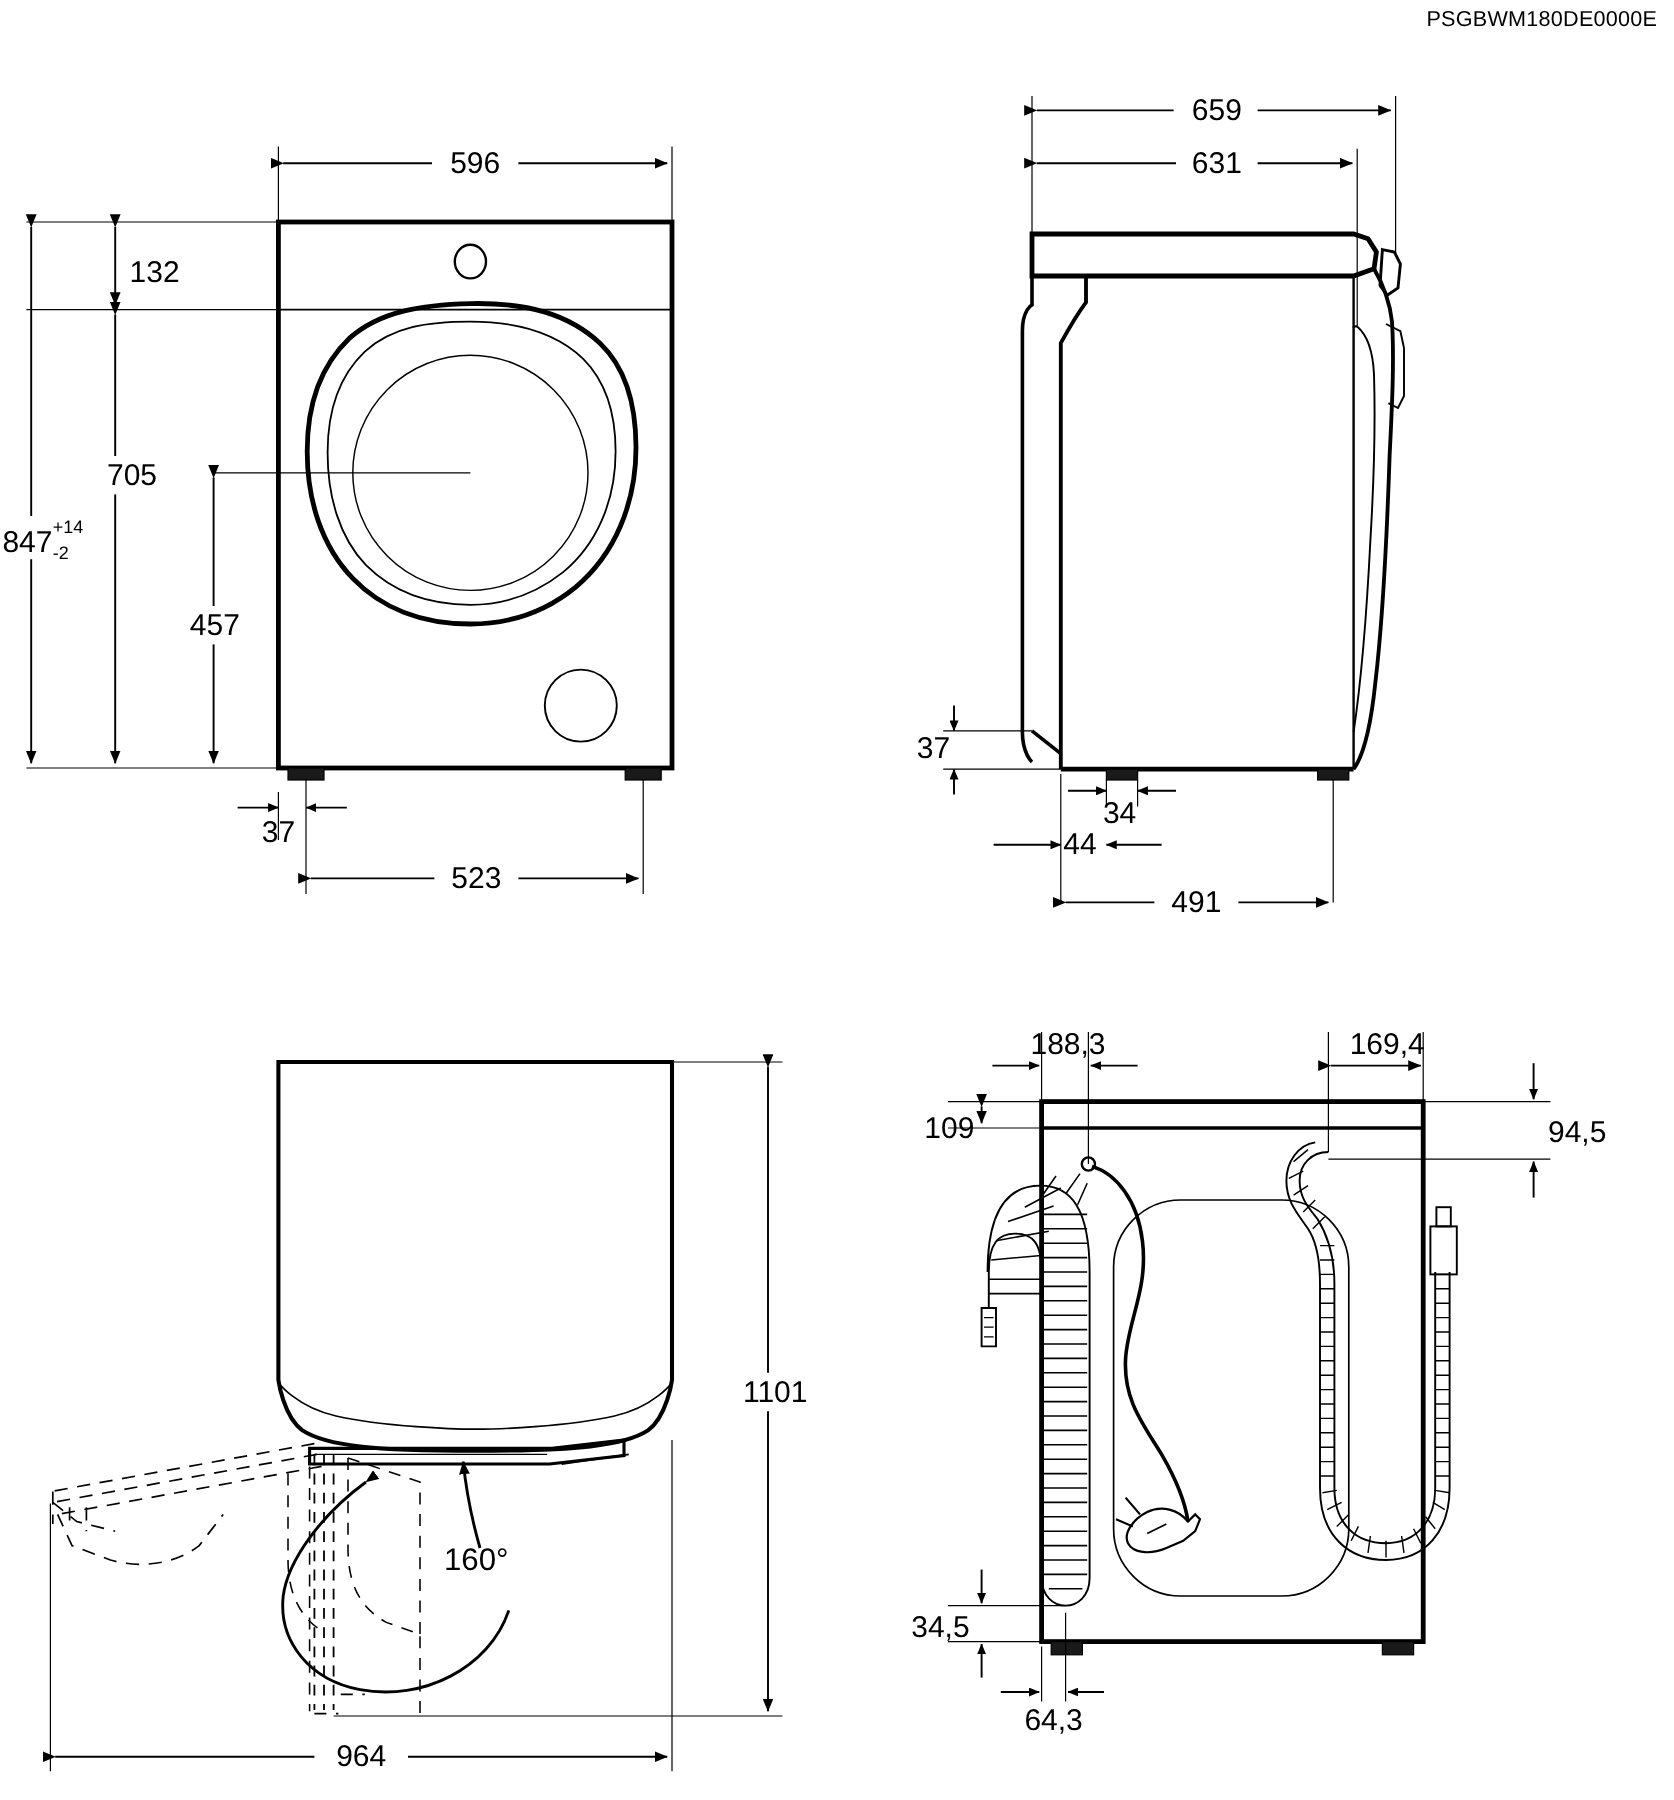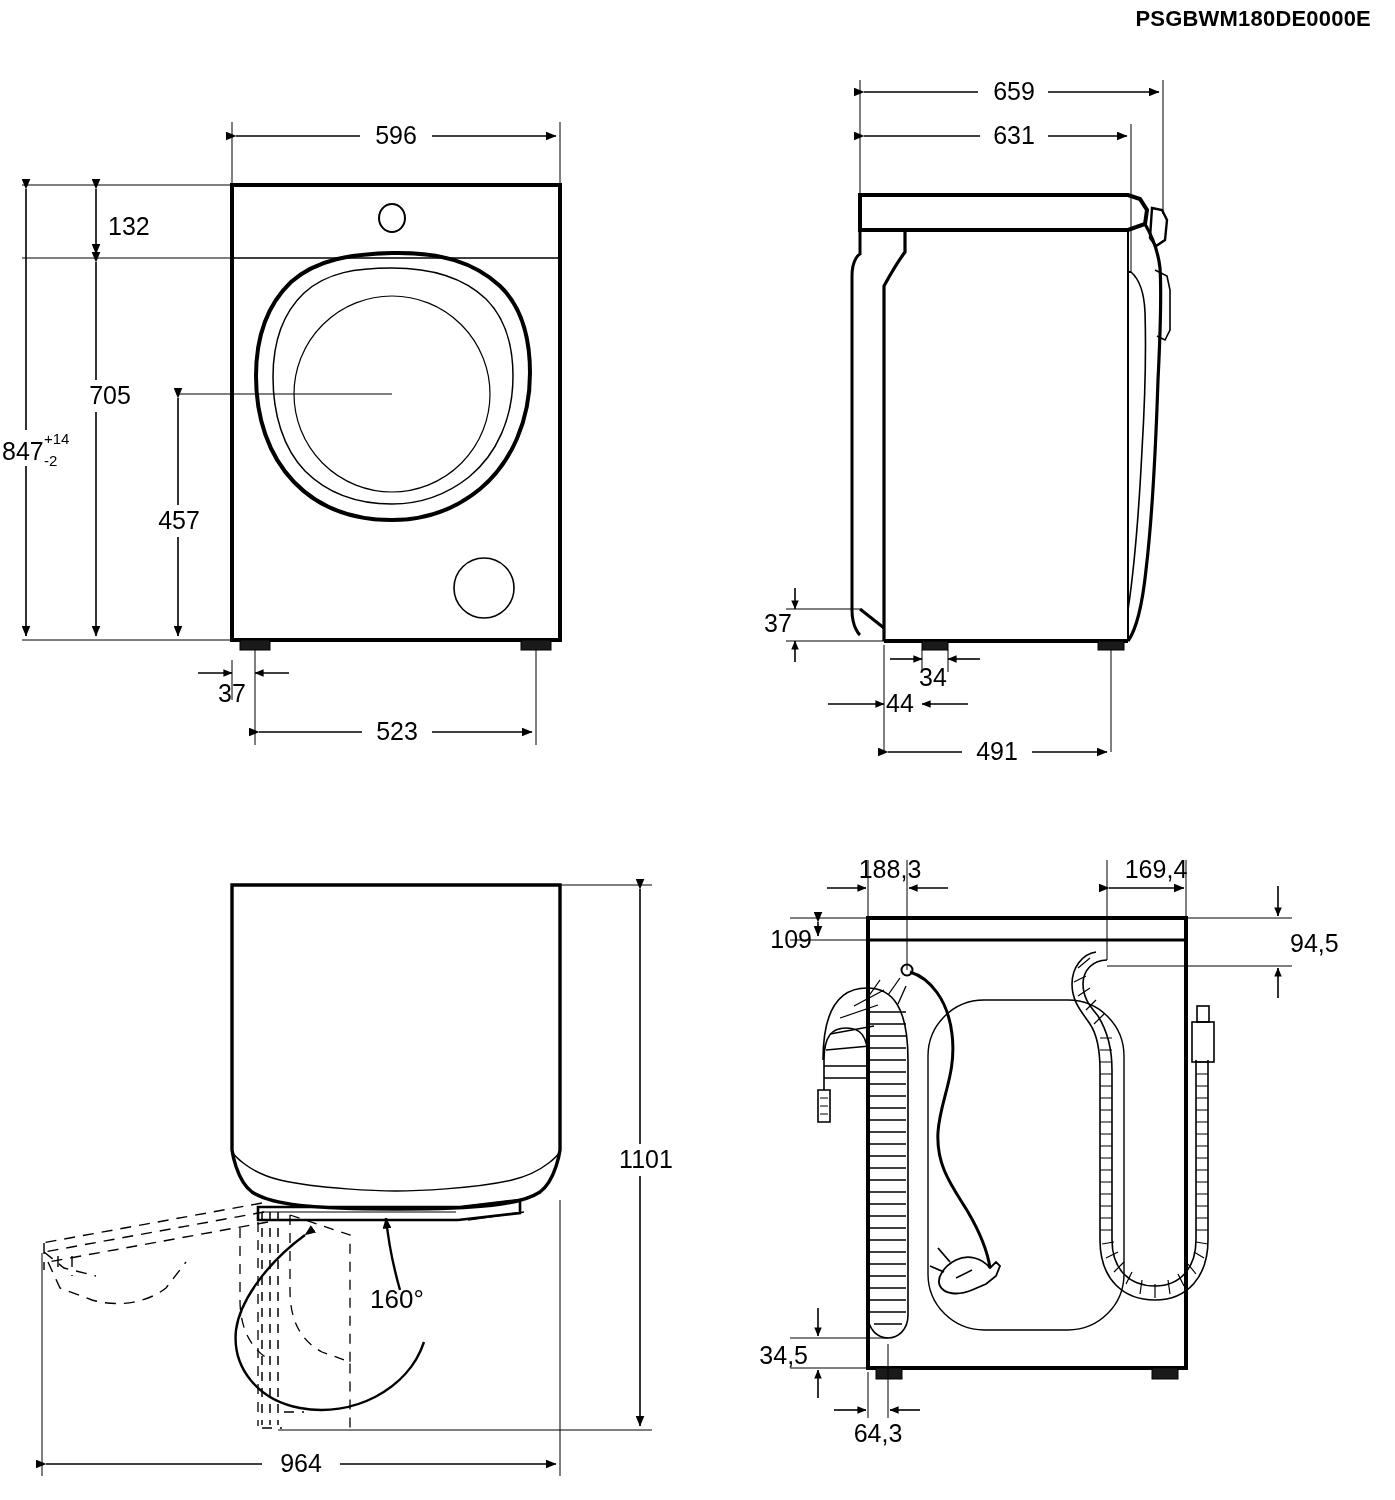--- a/index.html
+++ b/index.html
@@ -7,25 +7,24 @@
   body{
     width:1395px;height:1500px;
     font-family:"Liberation Sans", sans-serif;
     color:#000;
     position:relative;
     overflow:hidden;
   }
   #sheet{position:absolute;left:0;top:0;width:1395px;height:1500px;}
   .partcode{
     position:absolute;
-    right:24px;top:6px;
-    font-size:22px;
+    right:14px;top:6px;
+    font-size:18px;
     letter-spacing:.2px;
     white-space:nowrap;
-    font-weight:bold;
   }
   svg{display:block;}
   text{font-family:"Liberation Sans", sans-serif;fill:#000;}
 </style>
 </head>
 <body>
 
 <div id="sheet">
 
   <div class="partcode">PSGBWM180DE0000E</div>

